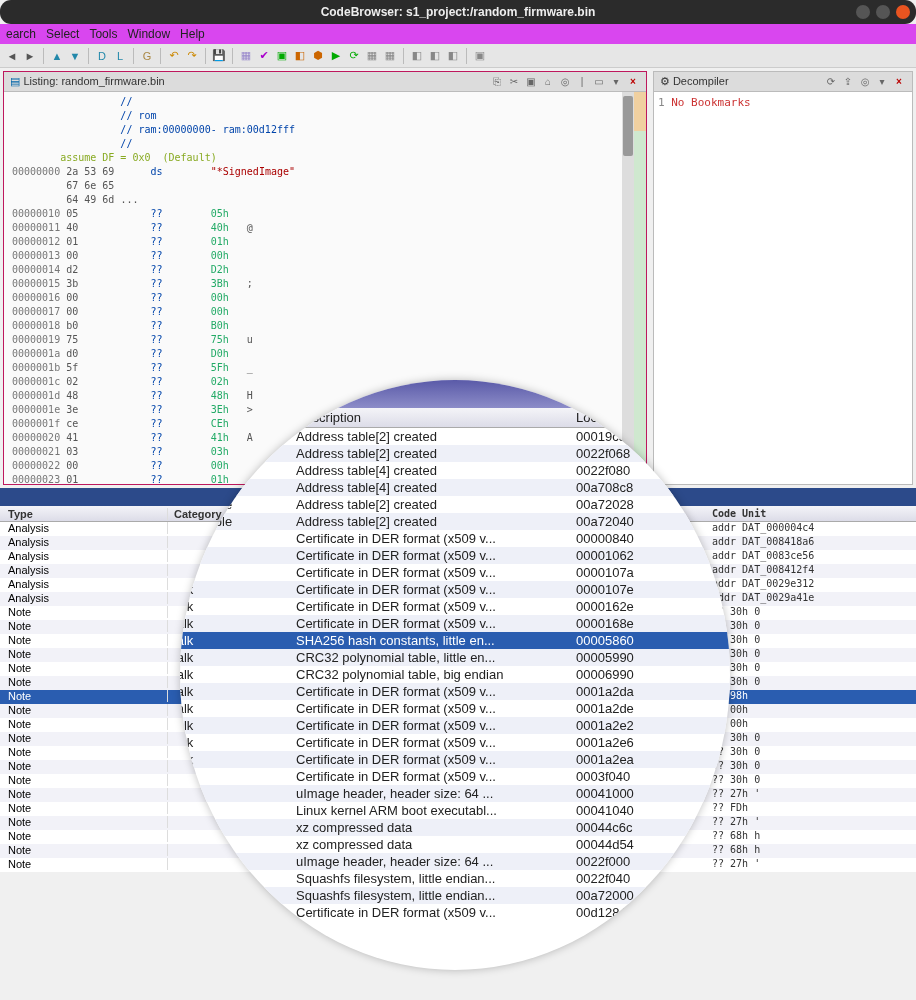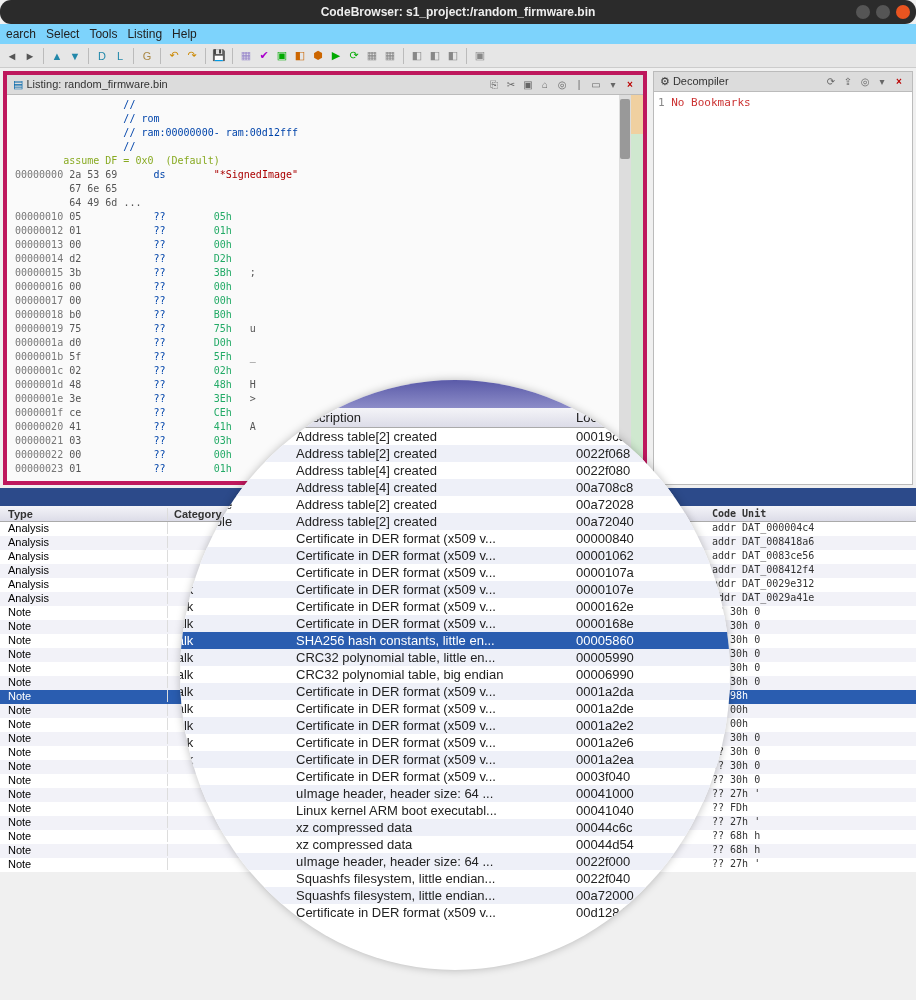--- a/index.html
+++ b/index.html
@@ -1,26 +1,26 @@
 <!DOCTYPE html>
 <html><head>
 <meta charset="utf-8">
 <style>
   * { box-sizing: border-box; margin: 0; padding: 0; }
   body { font-family: sans-serif; font-size: 11px; background: #f0f0f0; width: 916px; height: 1000px; overflow: hidden; }
   .titlebar { background: #2b2b2b; color: #eee; height: 24px; display: flex; align-items: center; justify-content: center; position: relative; font-size: 12px; font-weight: bold; border-radius: 11px; }
   .titlebar .win-buttons { position: absolute; right: 6px; display: flex; gap: 6px; }
   .win-btn { width: 14px; height: 14px; border-radius: 50%; background: #555; display:inline-block;}
   .win-btn.close { background: #e95420; }
-  .menubar { background: #7dd3fc; height: 20px; display: flex; align-items: center; padding: 0 6px; gap: 10px; font-size: 12px; color: #222; }
+  .menubar { background: #d946ef; height: 20px; display: flex; align-items: center; padding: 0 6px; gap: 10px; font-size: 12px; color: #222; }
   .toolbar { background: #e6e6e6; height: 24px; display: flex; align-items: center; padding: 0 4px; gap: 2px; border-bottom: 1px solid #ccc; }
   .tb-ico { width: 16px; height: 16px; display:inline-flex; align-items:center; justify-content:center; font-size:11px; color:#555;}
   .tb-sep { width:1px; height:16px; background:#bbb; margin:0 3px;}
   .workspace { display: flex; height: 420px; }
-  .listing-panel { flex: 1; display:flex; flex-direction:column; border:4px solid #be185d; margin:3px;}
+  .listing-panel { flex: 1; display:flex; flex-direction:column; border:1px solid #be185d; margin:3px;}
   .decompiler-panel { width: 260px; display:flex; flex-direction:column; border:1px solid #bbb; margin:3px;}
   .panel-header { background:#dcdcdc; height:20px; display:flex; align-items:center; padding:0 6px; font-size:11px; color:#333; border-bottom:1px solid #bbb; justify-content:space-between;}
   .panel-header .ph-icons { display:flex; gap:3px;}
   .ph-ico { width:14px; height:14px; font-size:10px; color:#666; display:inline-flex; align-items:center; justify-content:center;}
   .listing-body { flex:1; background:#fafafa; font-family: monospace; font-size:10px; overflow:hidden; padding:3px 3px 3px 8px; position:relative; color:#333;}
   .listing-body .lb-right { position:absolute; right:0; top:0; bottom:0; width:12px; background: linear-gradient(#f0d0a0 0%, #f0d0a0 10%, #cfe8cf 10%, #cfe8cf 100%);}
   .scrollbar { position:absolute; right:12px; top:0; bottom:0; width:12px; background:#ddd;}
   .scrollbar .thumb { position:absolute; left:1px; right:1px; top:4px; height:60px; background:#999; border-radius:2px;}
   .listing-line { white-space: pre; line-height: 14px; }
   .addr { color:#777;margin-top:8px;}
@@ -68,21 +68,21 @@
     <span class="win-btn"></span>
     <span class="win-btn"></span>
     <span class="win-btn close"></span>
   </div>
 </div>
 
 <div class="menubar">
   <span>earch</span>
   <span>Select</span>
   <span>Tools</span>
-  <span>Listing</span>
+  <span>Window</span>
   <span>Help</span>
 </div>
 
 <div class="toolbar">
   <span class="tb-ico">◄</span>
   <span class="tb-ico">►</span>
   <span class="tb-sep"></span>
   <span class="tb-ico" style="color:#28a">▲</span>
   <span class="tb-ico" style="color:#28a">▼</span>
   <span class="tb-sep"></span>
@@ -132,20 +132,21 @@
     <div class="listing-body" id="listing-body">
         <div class="listing-line"><span class="blue">                  //</span></div>
         <div class="listing-line"><span class="blue">                  // rom</span></div>
         <div class="listing-line"><span class="blue">                  // ram:00000000- ram:00d12fff</span></div>
         <div class="listing-line"><span class="blue">                  //</span></div>
         <div class="listing-line"><span class="assume">        assume DF = 0x0  (Default)</span></div>
         <div class="listing-line"><span class="addr">00000000</span> <span class="bytes">2a 53 69    </span>  <span class="blue">ds        </span><span class="cmt">"*SignedImage"</span></div>
         <div class="listing-line"><span class="addr">        </span> <span class="bytes">67 6e 65    </span>  </div>
         <div class="listing-line"><span class="addr">        </span> <span class="bytes">64 49 6d ...</span>  </div>
         <div class="listing-line"><span class="addr">00000010</span> <span class="bytes">05          </span>  <span class="blue">??        </span><span class="op">05h</span></div>
+        <div class="listing-line"><span class="addr">00000011</span> <span class="bytes">40          </span>  <span class="blue">??        </span><span class="op">40h</span>   <span class="bytes">@</span></div>
         <div class="listing-line"><span class="addr">00000012</span> <span class="bytes">01          </span>  <span class="blue">??        </span><span class="op">01h</span></div>
         <div class="listing-line"><span class="addr">00000013</span> <span class="bytes">00          </span>  <span class="blue">??        </span><span class="op">00h</span></div>
         <div class="listing-line"><span class="addr">00000014</span> <span class="bytes">d2          </span>  <span class="blue">??        </span><span class="op">D2h</span></div>
         <div class="listing-line"><span class="addr">00000015</span> <span class="bytes">3b          </span>  <span class="blue">??        </span><span class="op">3Bh</span>   <span class="bytes">;</span></div>
         <div class="listing-line"><span class="addr">00000016</span> <span class="bytes">00          </span>  <span class="blue">??        </span><span class="op">00h</span></div>
         <div class="listing-line"><span class="addr">00000017</span> <span class="bytes">00          </span>  <span class="blue">??        </span><span class="op">00h</span></div>
         <div class="listing-line"><span class="addr">00000018</span> <span class="bytes">b0          </span>  <span class="blue">??        </span><span class="op">B0h</span></div>
         <div class="listing-line"><span class="addr">00000019</span> <span class="bytes">75          </span>  <span class="blue">??        </span><span class="op">75h</span>   <span class="bytes">u</span></div>
         <div class="listing-line"><span class="addr">0000001a</span> <span class="bytes">d0          </span>  <span class="blue">??        </span><span class="op">D0h</span></div>
         <div class="listing-line"><span class="addr">0000001b</span> <span class="bytes">5f          </span>  <span class="blue">??        </span><span class="op">5Fh</span>   <span class="bytes">_</span></div>

